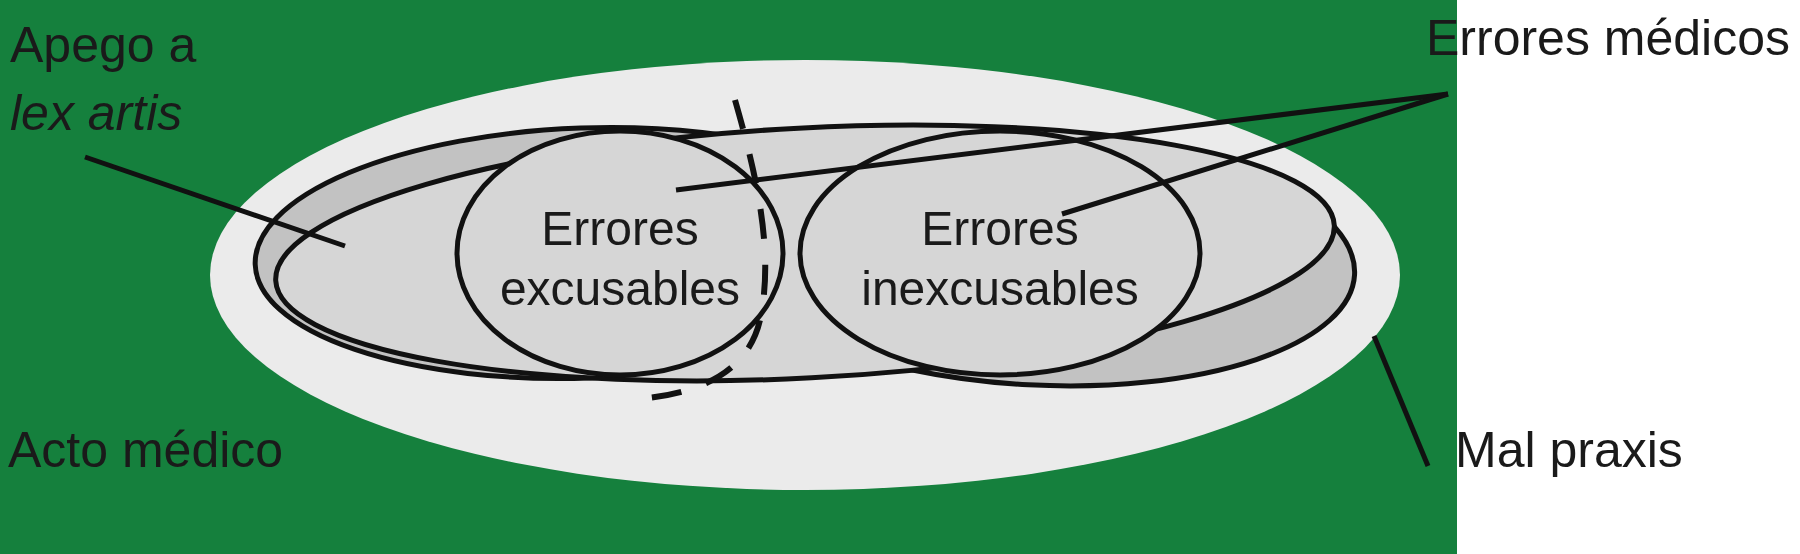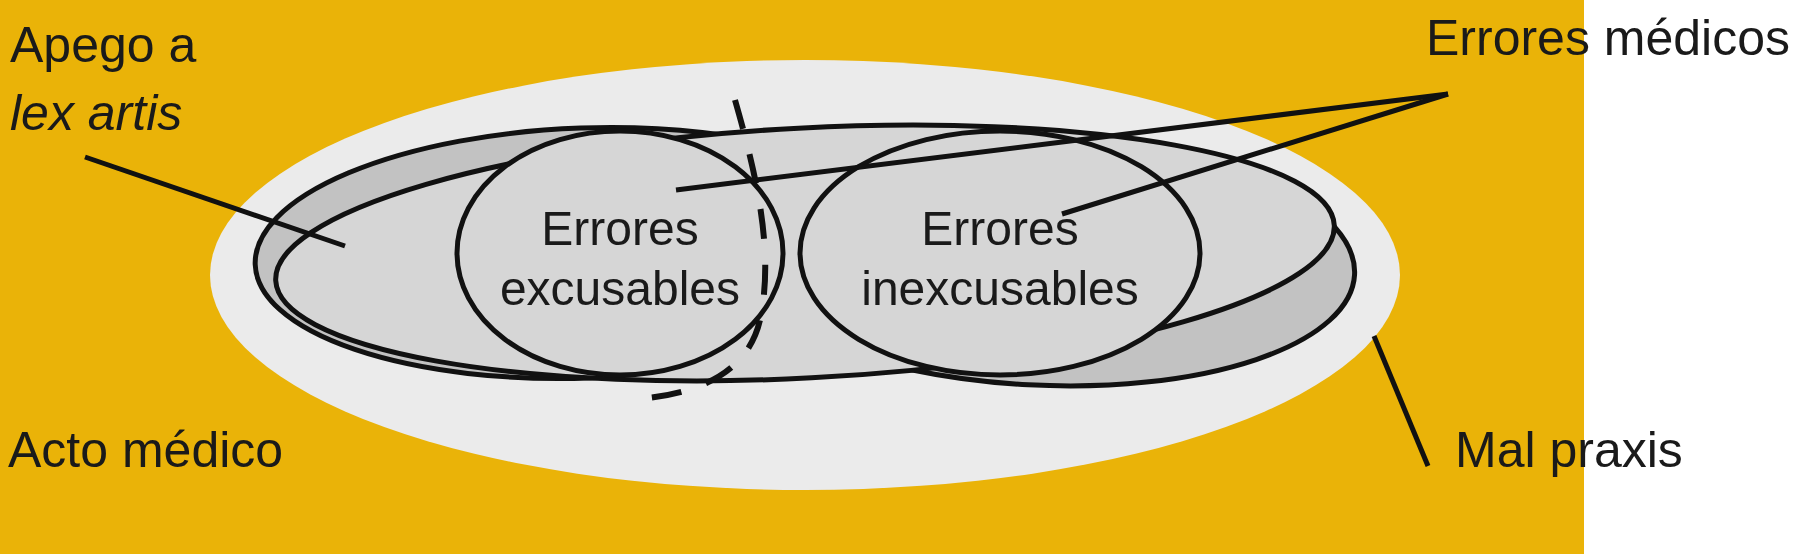--- a/index.html
+++ b/index.html
@@ -8,23 +8,23 @@
     background: #ffffff;
   }
   body {
     width: 1800px;
     height: 554px;
     overflow: hidden;
     font-family: "Liberation Sans", sans-serif;
   }
   #stage {
     position: relative;
-    width: 1584px;
+    width: 1457px;
     height: 554px;
-    background: #eab308;
+    background: #15803d;
   }
   svg#diagram {
     position: absolute;
     left: 0;
     top: 0;
     width: 1800px;
     height: 554px;
     display: block;
   }
   .shape-outer { fill: #ebebeb; stroke: none; }

